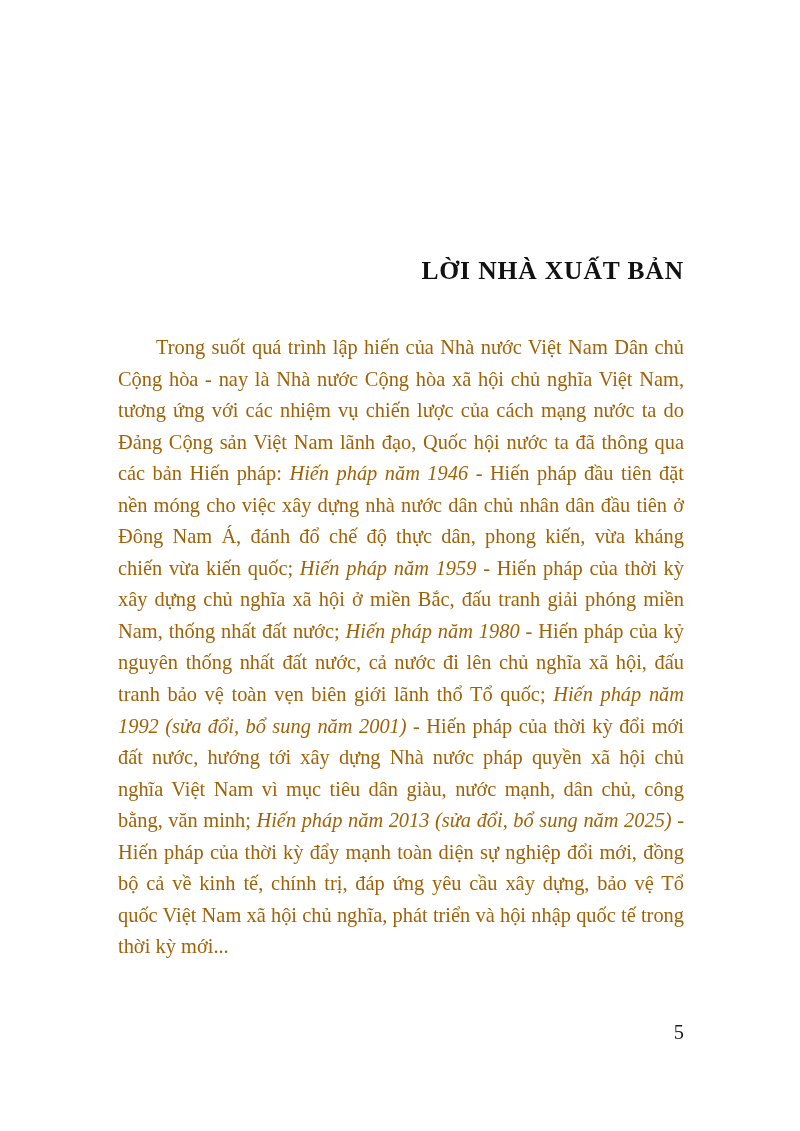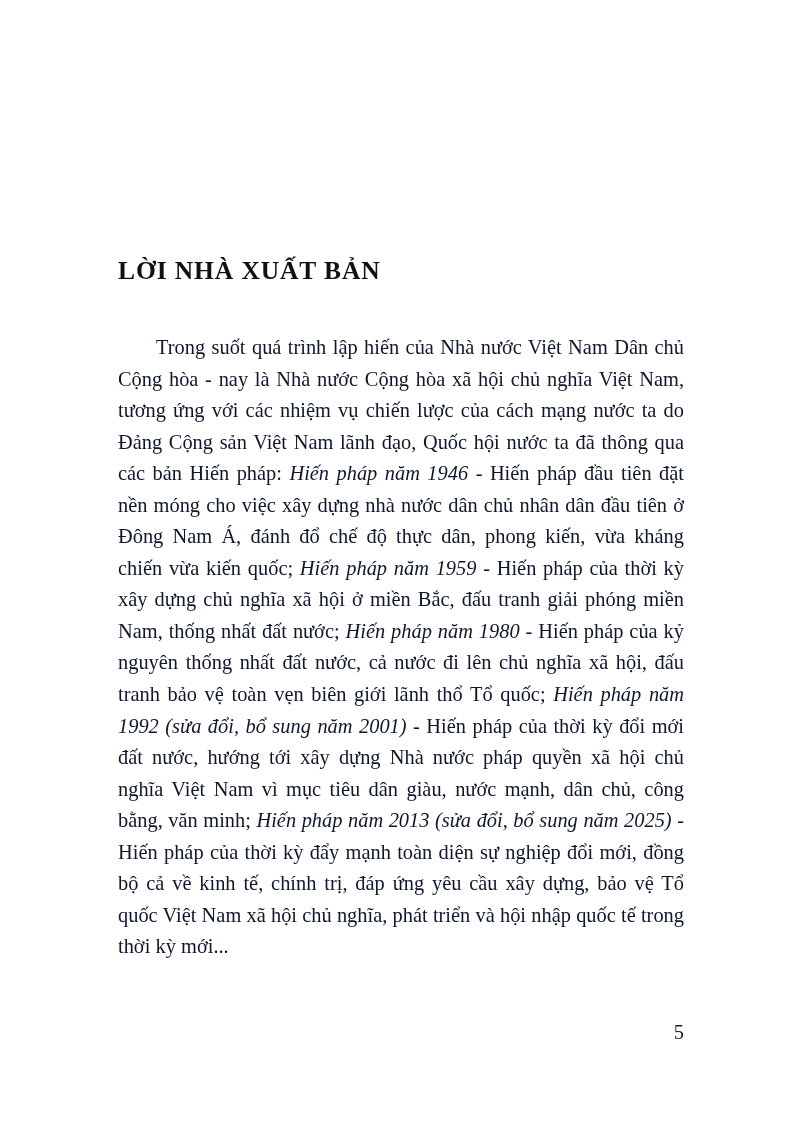--- a/index.html
+++ b/index.html
@@ -30,21 +30,21 @@
     left: 118px;
     top: 0;
     width: 566px;
   }
 
   .page-title {
     position: absolute;
     left: 0;
     top: 240px;
     width: 566px;
-    text-align: left;
+    text-align: right;
     font-size: 25.5px;
     font-weight: bold;
     letter-spacing: 0.9px;
     line-height: 1.12;
     color: #111111;
     white-space: nowrap;
   }
 
   .body-block {
     position: absolute;
@@ -53,21 +53,21 @@
     width: 566px;
   }
 
   .body-paragraph {
     margin: 0;
     font-size: 20.4px;
     line-height: 31.55px;
     text-align: justify;
     text-justify: inter-word;
     text-indent: 38px;
-    color: #0f172a;
+    color: #a16207;
     word-spacing: 0.1px;
     hyphens: none;
   }
 
   .body-paragraph .em {
     font-style: italic;
   }
 
   .page-number {
     position: absolute;

